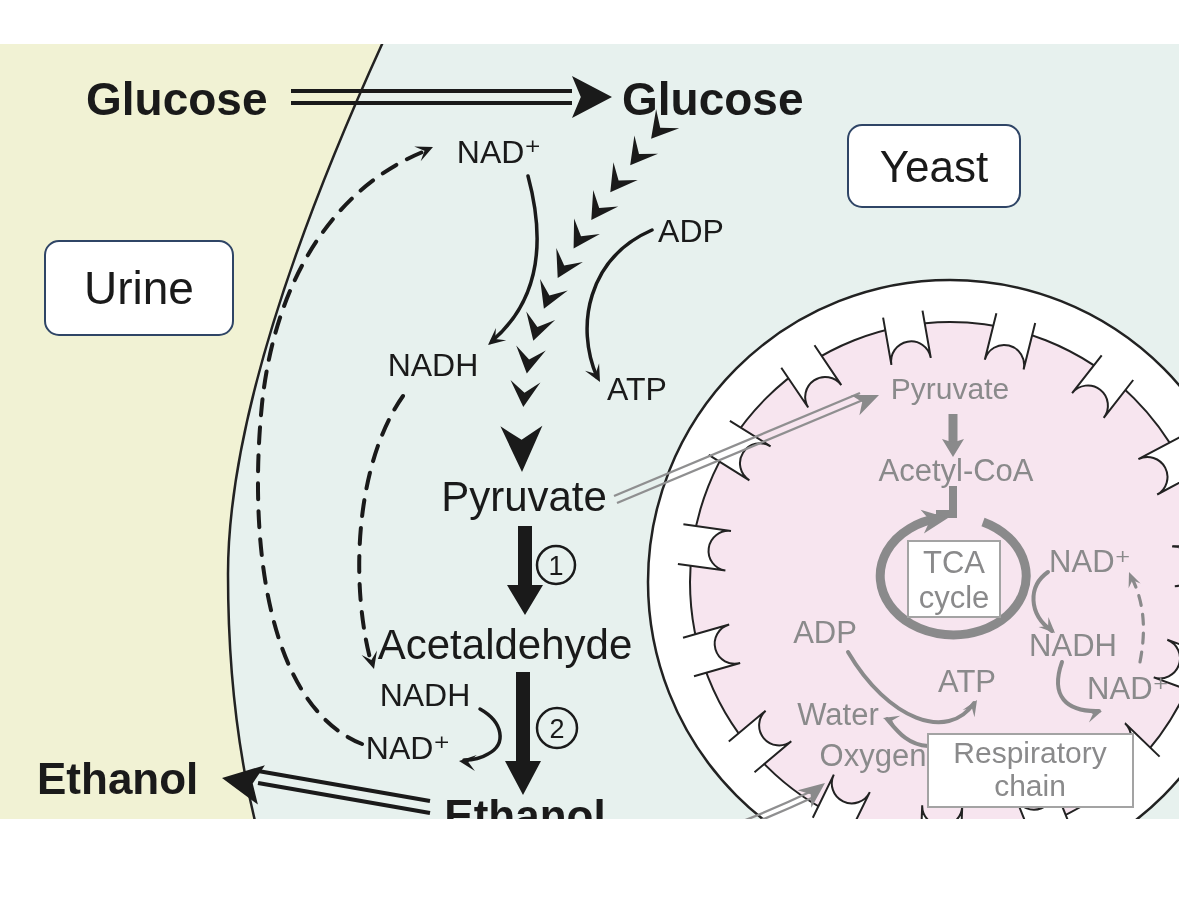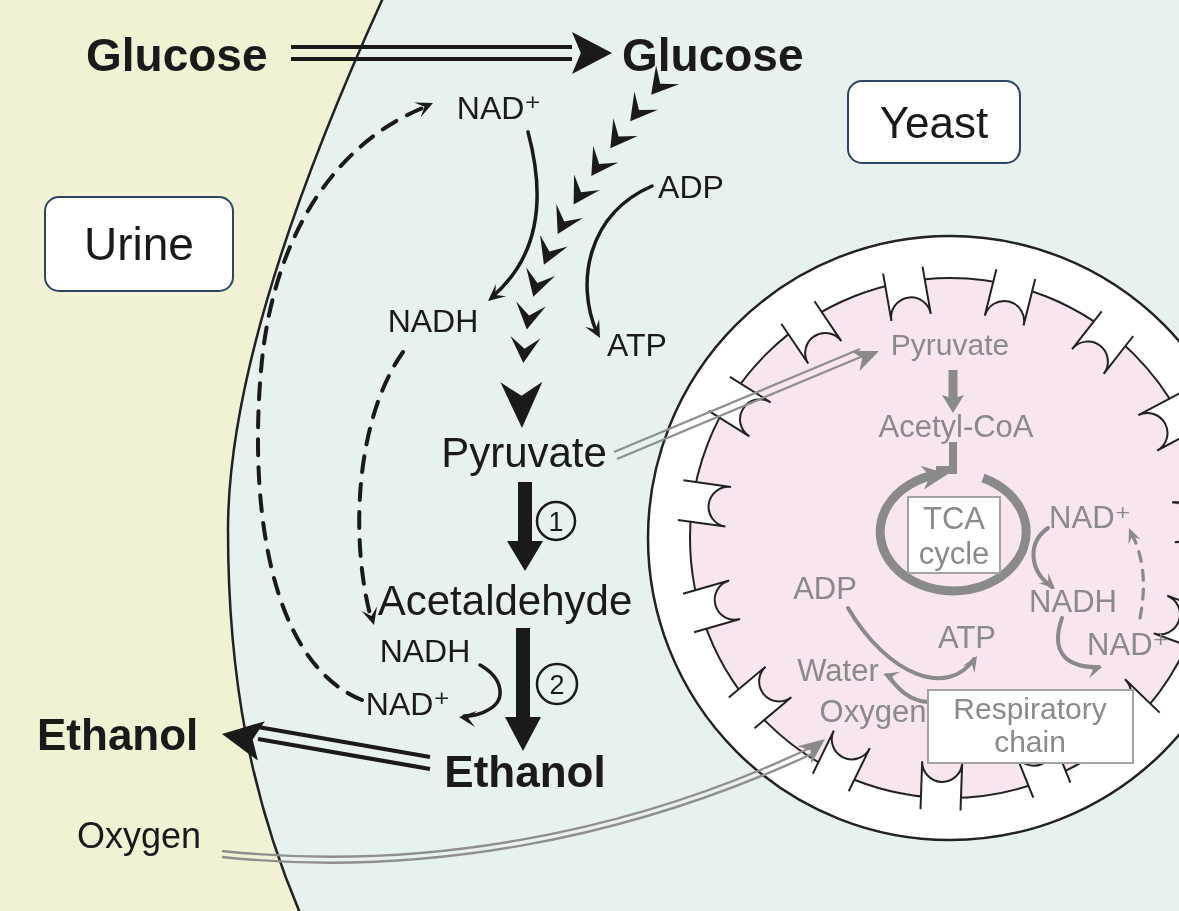--- a/index.html
+++ b/index.html
@@ -1,21 +1,21 @@
 <!DOCTYPE html>
 <html style="--urine_bg: #f1f2d4; --yeast_bg: #e7f1ee; --mito_fill: #f7e5ef; --membrane: #ffffff; --outline: #1a1a1a; --gray: #8a8a8b; --box_border: #2f4566; --gray_box_border: #a3a3a3;"><head>
 <meta charset="utf-8">
 <style>
   :root{
     --urine_bg:#f1f2d4; --yeast_bg:#e7f1ee; --mito_fill:#f7e5ef;
     --membrane:#ffffff; --outline:#1a1a1a; --gray:#8a8a8b;
     --box_border:#2f4566; --gray_box_border:#a3a3a3;
   }
   html,body{margin:0;padding:0;background:#fff;}
-  .stage{width:1179px;height:911px;position:relative;overflow:hidden;}
+  .stage{width:1179px;height:775px;position:relative;overflow:hidden;margin-top:44px;}
   svg{display:block;}
   text{font-family:"Liberation Sans","DejaVu Sans",sans-serif;}
   .lbl{fill:var(--outline);}
   .lblg{fill:var(--gray);}
   .bold{font-weight:bold;}
   .curve{fill:none;stroke:var(--outline);stroke-width:3.5;stroke-linecap:round;}
   .curveg{fill:none;stroke:var(--gray);stroke-width:4;stroke-linecap:round;}
   .dashk{stroke-width:4;stroke-dasharray:16 12;}
   .dashg{stroke-width:3.2;stroke-dasharray:10 9;}
   .dbl{stroke:var(--outline);stroke-width:4.2;fill:none;}

